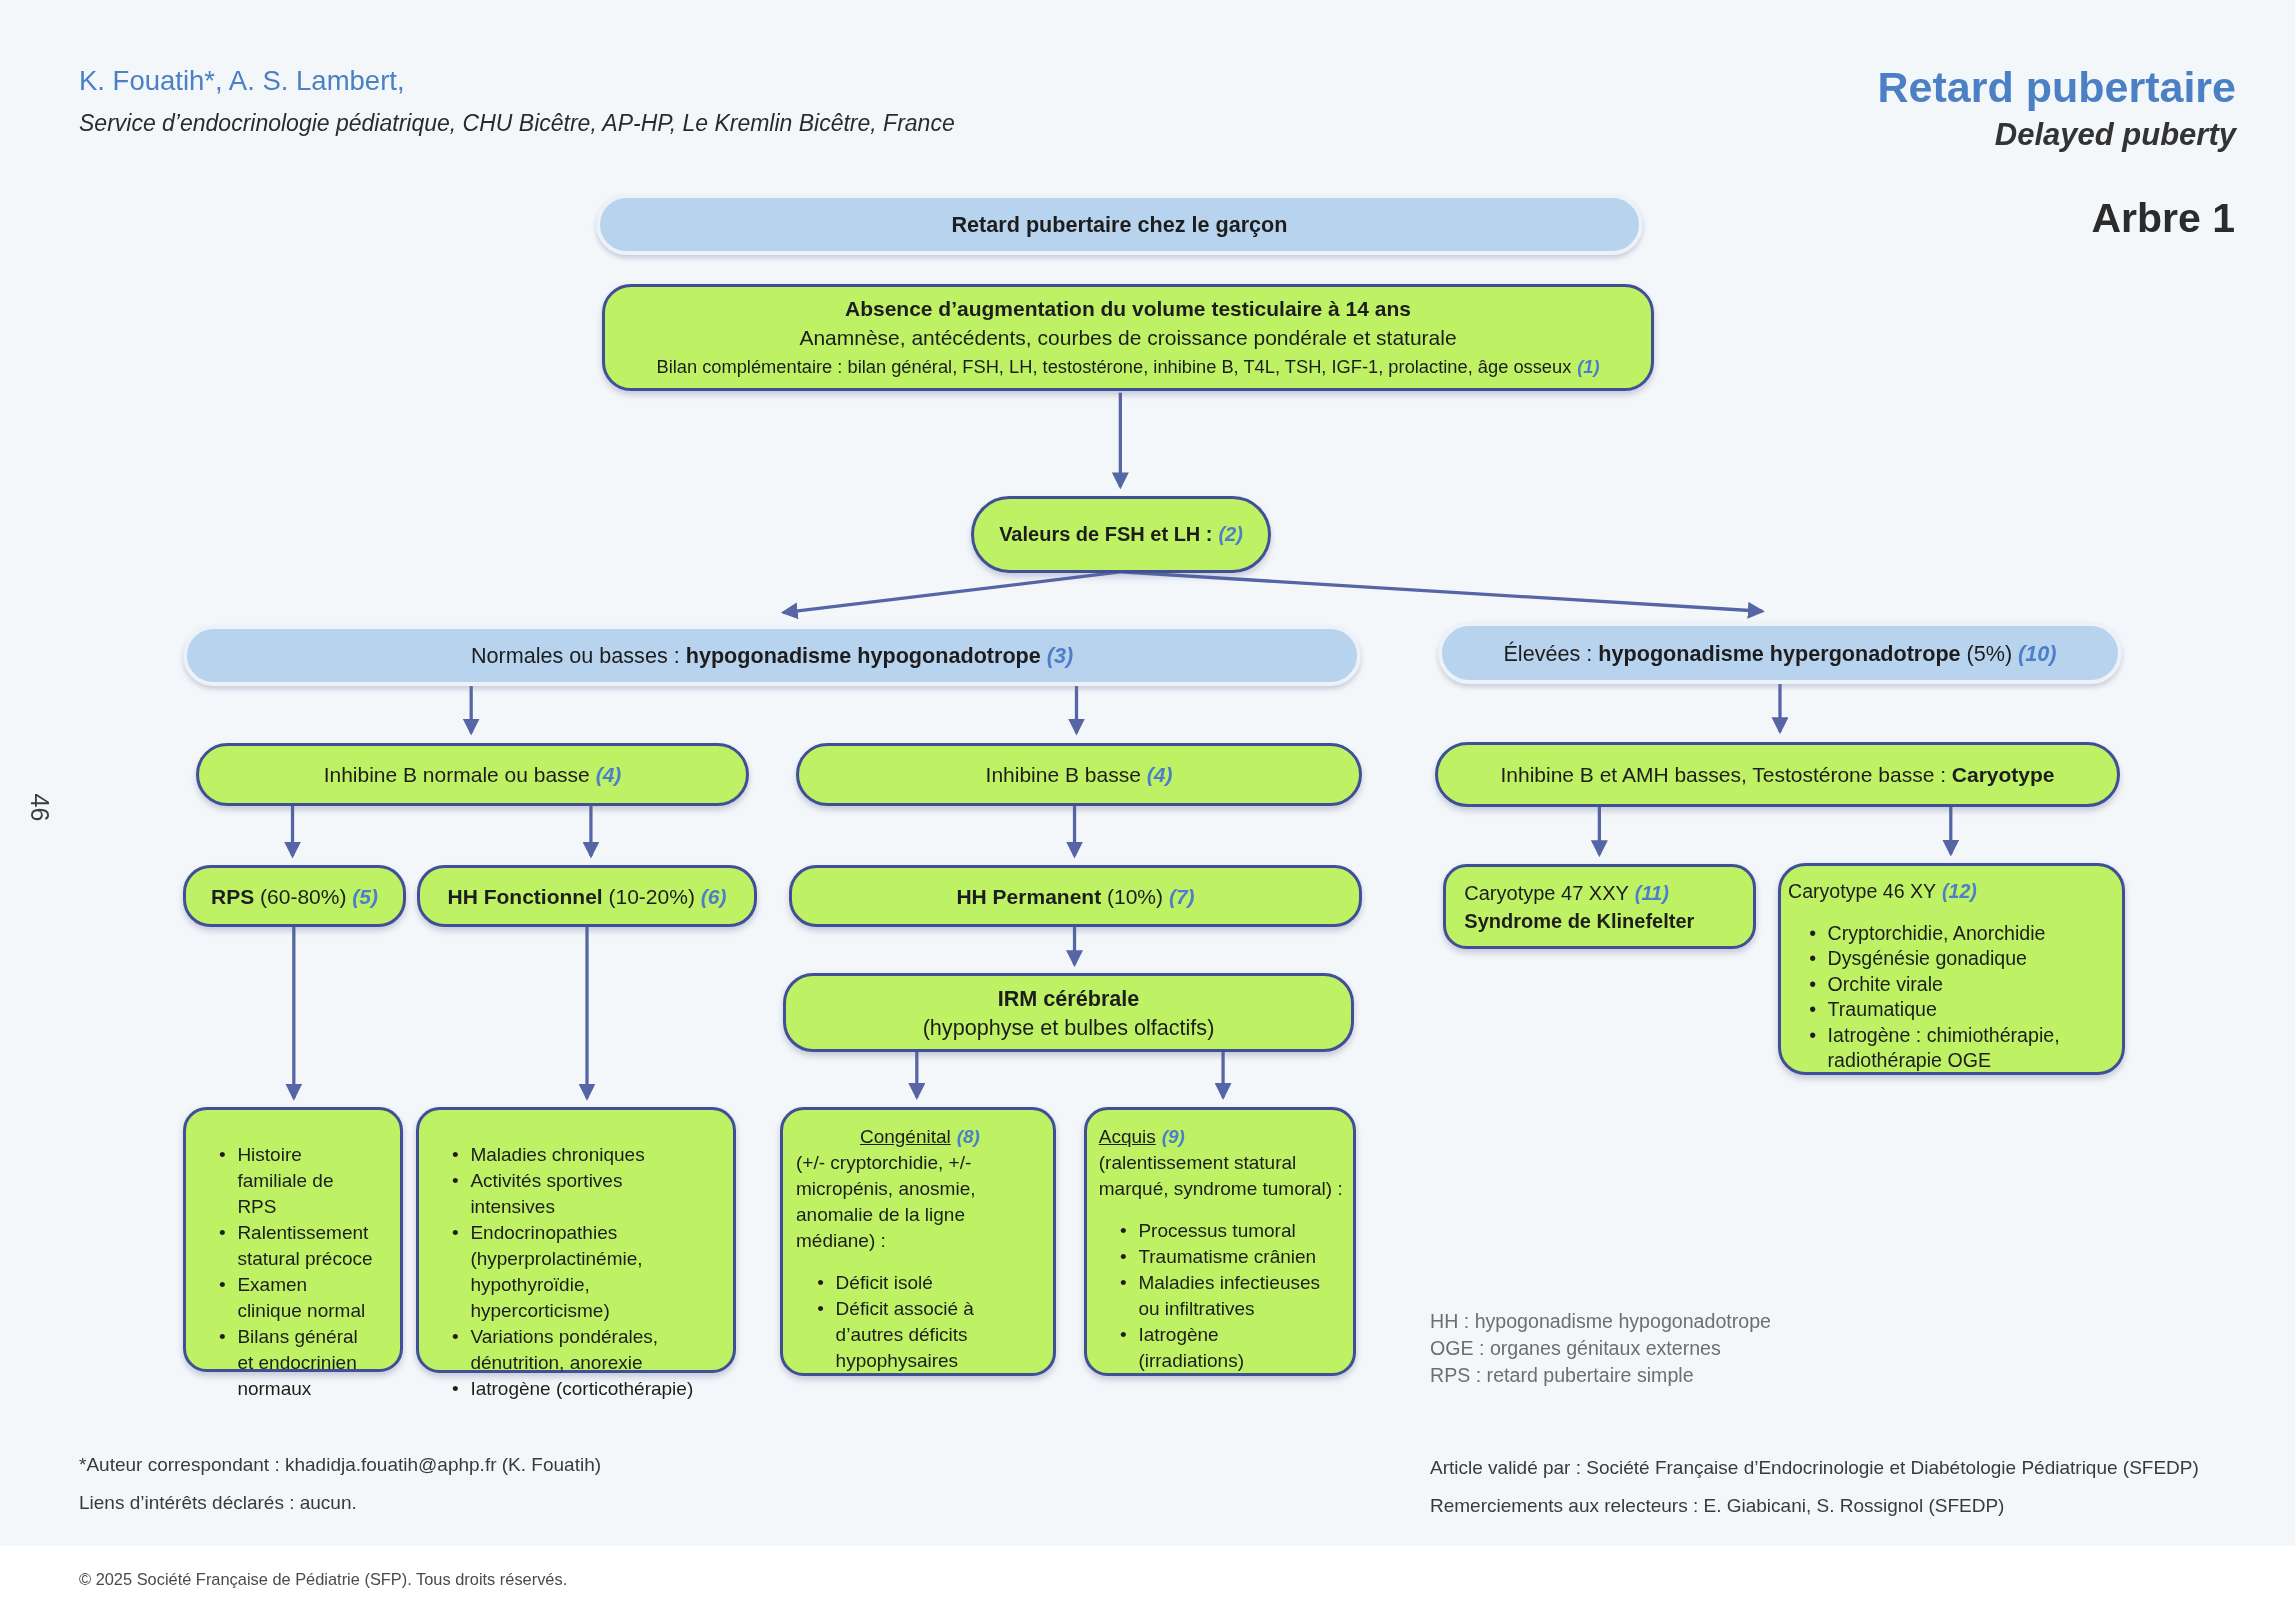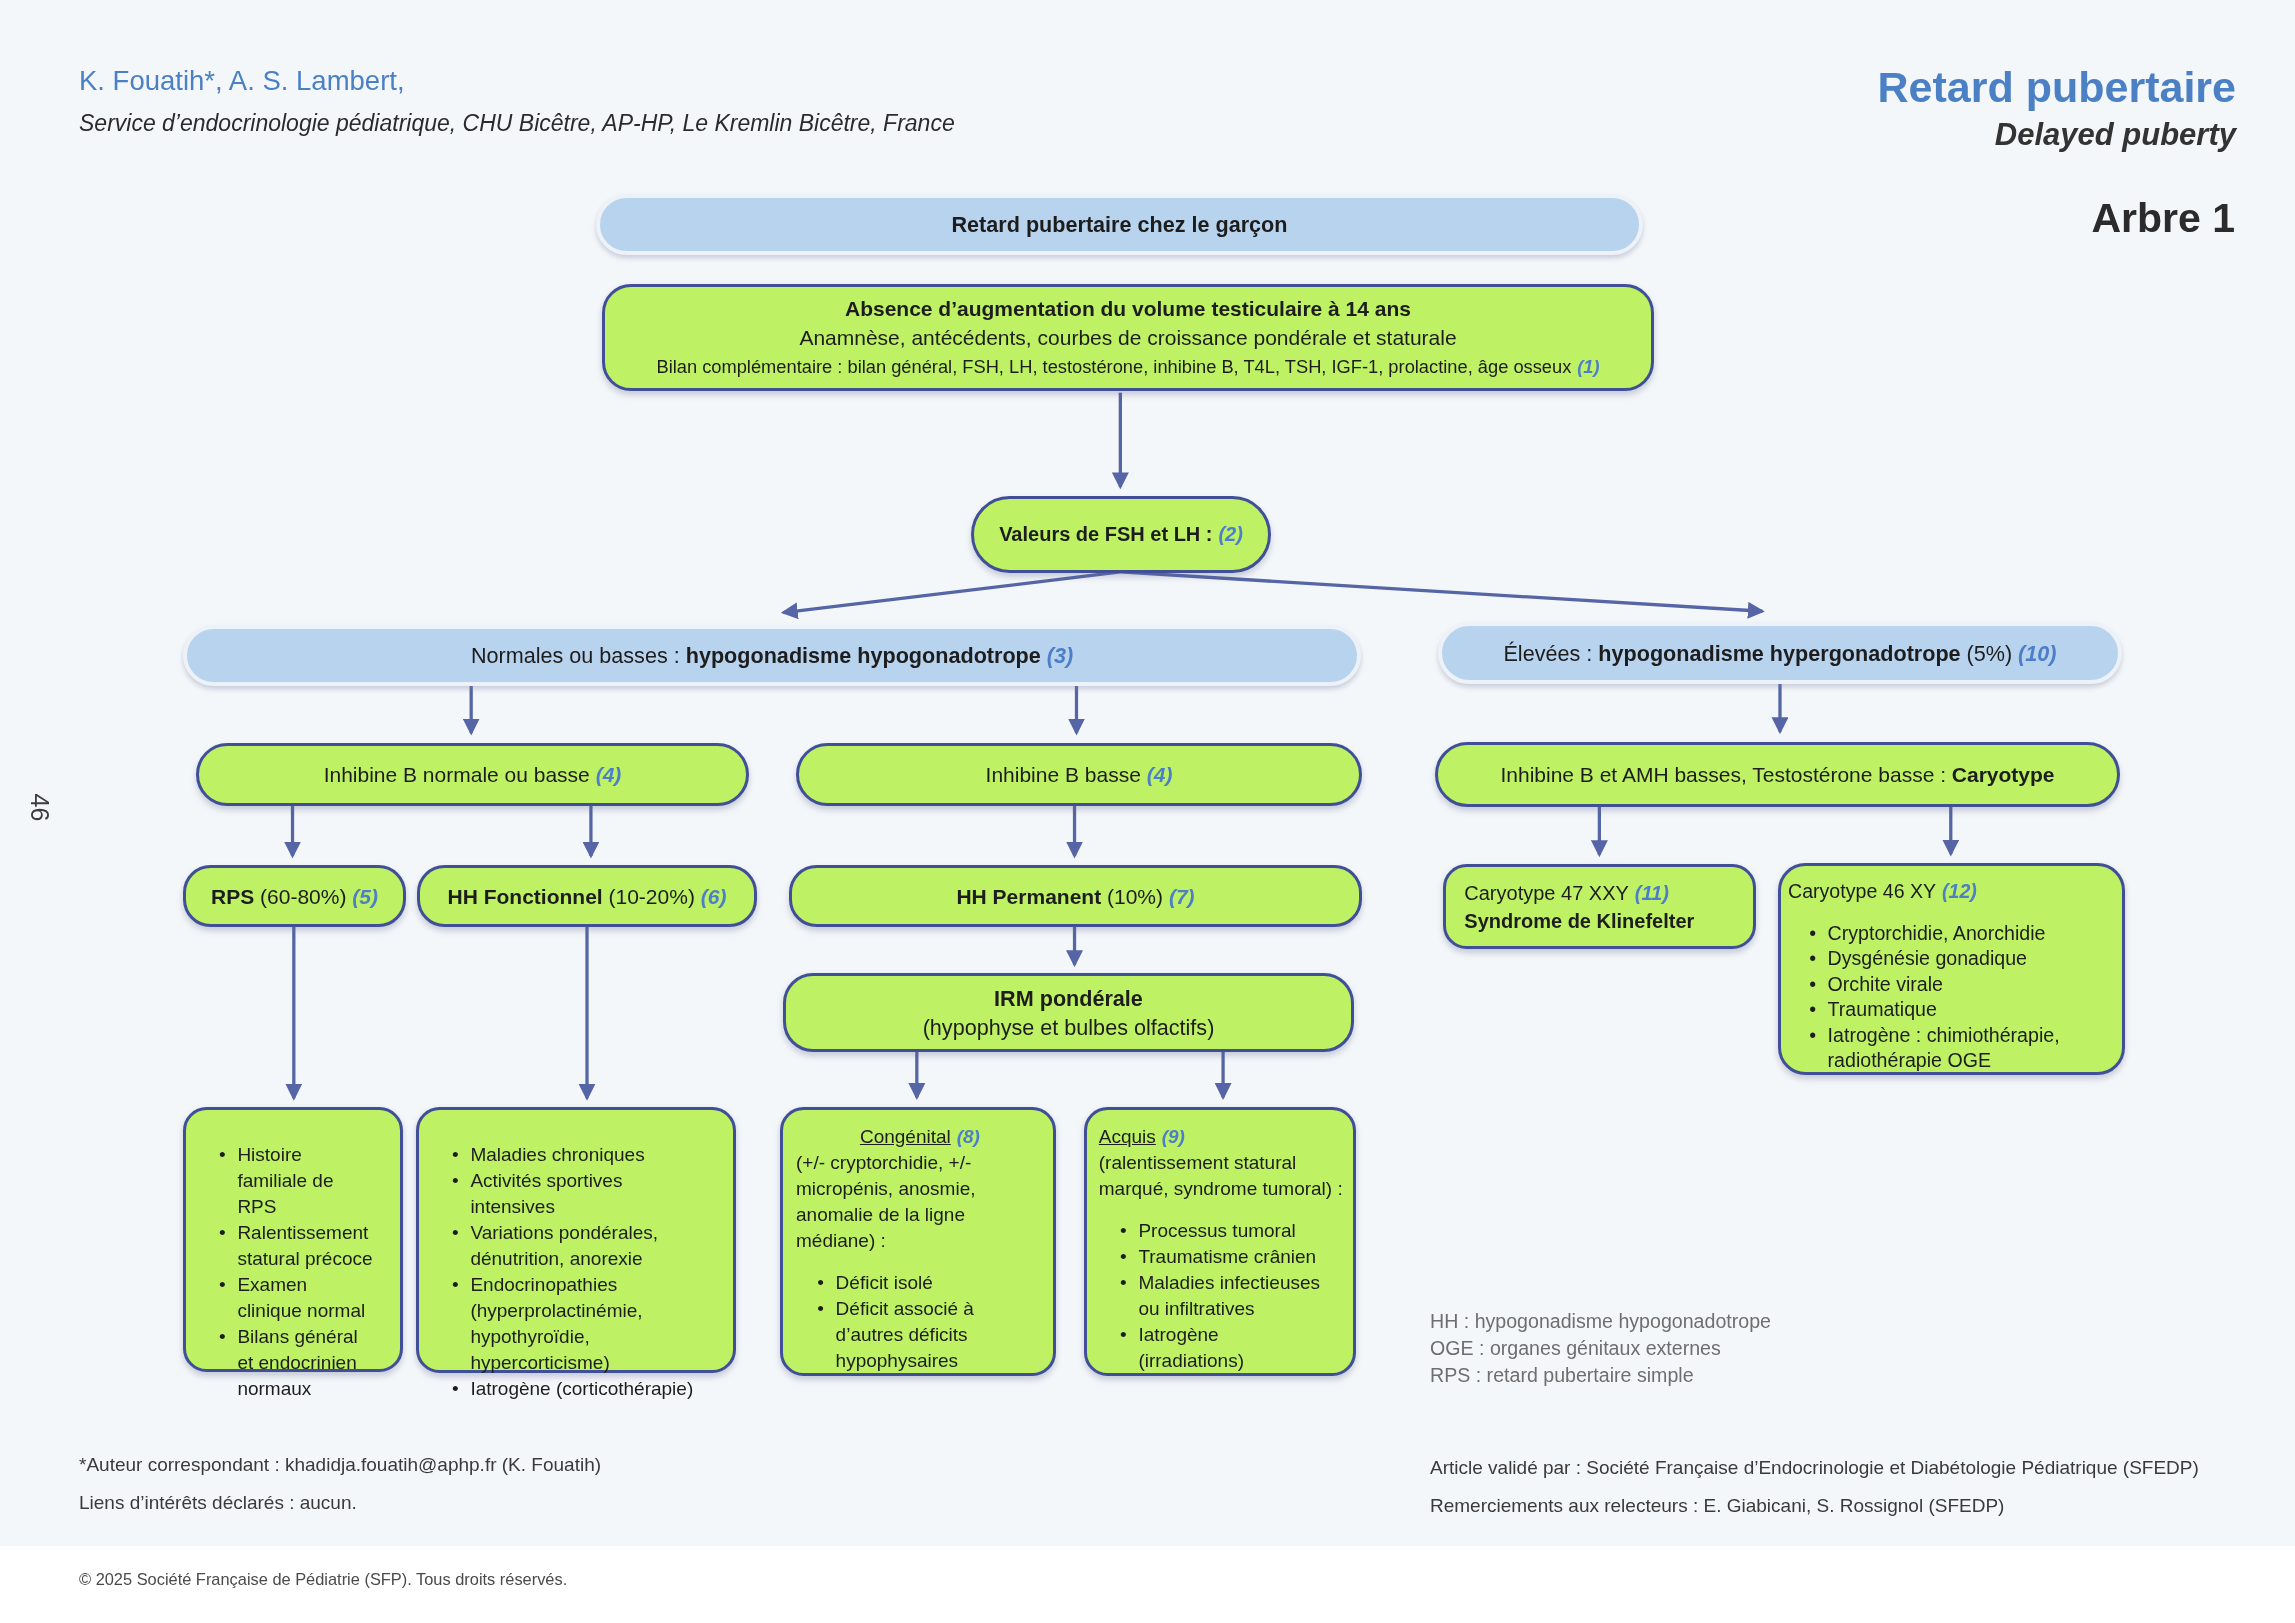--- a/index.html
+++ b/index.html
@@ -151,39 +151,39 @@
     <ul class="bullets">
       <li>Cryptorchidie, Anorchidie</li>
       <li>Dysgénésie gonadique</li>
       <li>Orchite virale</li>
       <li>Traumatique</li>
       <li>Iatrogène : chimiothérapie, radiothérapie OGE</li>
     </ul>
   </div>
 
   <div class="box center t33" style="left:783px;top:973px;width:571px;height:79px;border-radius:30px;">
-    <div class="b">IRM pondérale</div>
+    <div class="b">IRM cérébrale</div>
     <div>(hypophyse et bulbes olfactifs)</div>
   </div>
 
   <div class="box lists" style="left:183px;top:1107px;width:220px;height:265px;border-radius:23.6px;padding:15.7px 9.2px 13px 11.8px;">
     <ul class="bullets">
       <li>Histoire familiale de RPS</li>
       <li>Ralentissement statural précoce</li>
       <li>Examen clinique normal</li>
       <li>Bilans général et endocrinien normaux</li>
     </ul>
   </div>
 
   <div class="box lists" style="left:416px;top:1107px;width:320px;height:266px;border-radius:23.6px;padding:15.7px 7.9px 13px 11.8px;">
     <ul class="bullets">
       <li>Maladies chroniques</li>
       <li>Activités sportives intensives</li>
+      <li>Endocrinopathies (hyperprolactinémie, hypothyroïdie, hypercorticisme)</li>
       <li>Variations pondérales, dénutrition, anorexie</li>
-      <li>Endocrinopathies (hyperprolactinémie, hypothyroïdie, hypercorticisme)</li>
       <li>Iatrogène (corticothérapie)</li>
     </ul>
   </div>
 
   <div class="box lists" style="left:780px;top:1107px;width:276px;height:269px;border-radius:23.6px;padding:14.4px 9.2px 13px 13px;">
     <div style="text-align:center;">
       <span class="under">Congénital</span><span class="ref gap">(8)</span>
     </div>
     <div>(+/- cryptorchidie, +/- micropénis, anosmie, anomalie de la ligne médiane)  :</div>
     <ul class="bullets">

